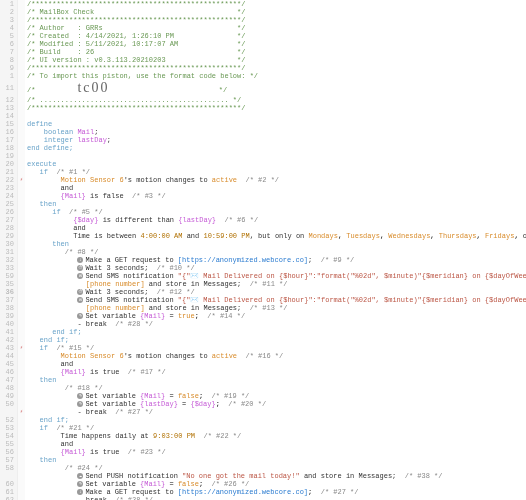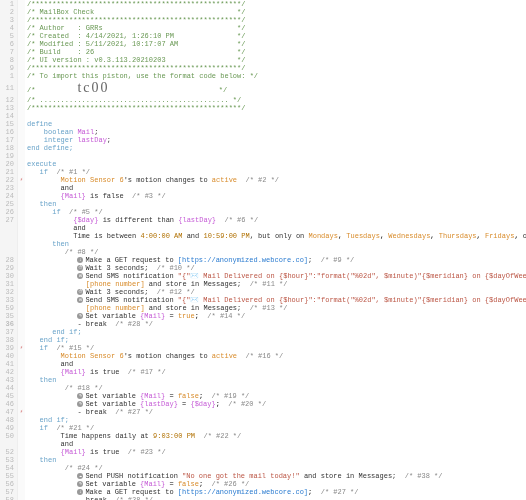--- a/index.html
+++ b/index.html
@@ -94,21 +94,21 @@
     <div style="height: 8px; line-height: 8px;">18</div>
     <div style="height: 8px; line-height: 8px;">19</div>
     <div style="height: 8px; line-height: 8px;">20</div>
     <div style="height: 8px; line-height: 8px;">21</div>
     <div style="height: 8px; line-height: 8px;">22</div>
     <div style="height: 8px; line-height: 8px;">23</div>
     <div style="height: 8px; line-height: 8px;">24</div>
     <div style="height: 8px; line-height: 8px;">25</div>
     <div style="height: 8px; line-height: 8px;">26</div>
     <div style="height: 8px; line-height: 8px;">27</div>
-    <div style="height: 8px; line-height: 8px; margin-top: 32px;">28</div>
+    <div style="height: 8px; line-height: 8px;">28</div>
     <div style="height: 8px; line-height: 8px;">29</div>
     <div style="height: 8px; line-height: 8px; text-align: right;">30</div>
     <div style="height: 8px; line-height: 8px;">31</div>
     <div style="height: 8px; line-height: 8px;">32</div>
     <div style="height: 8px; line-height: 8px;">33</div>
     <div style="height: 8px; line-height: 8px;">59</div>
     <div style="height: 8px; line-height: 8px;">35</div>
     <div style="height: 8px; line-height: 8px; font-weight: bold;">36</div>
     <div style="height: 8px; line-height: 8px;">37</div>
     <div style="height: 8px; line-height: 8px;">38</div>

